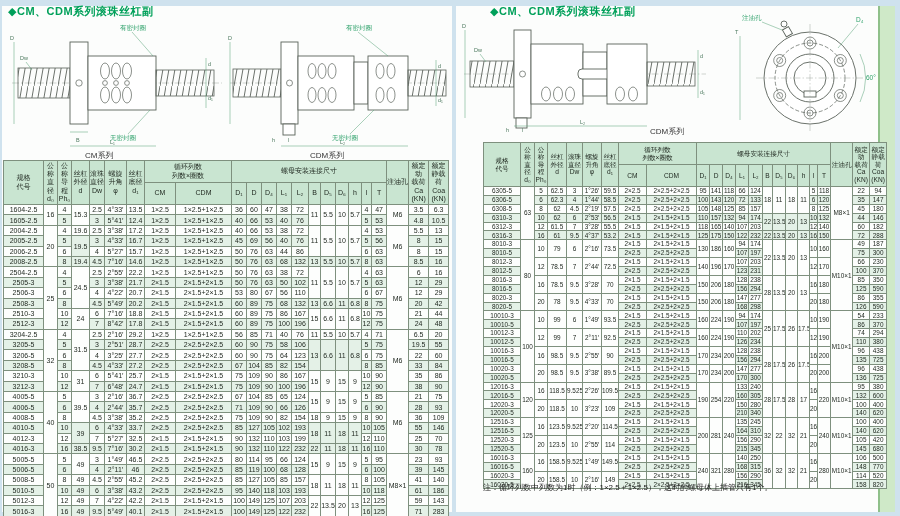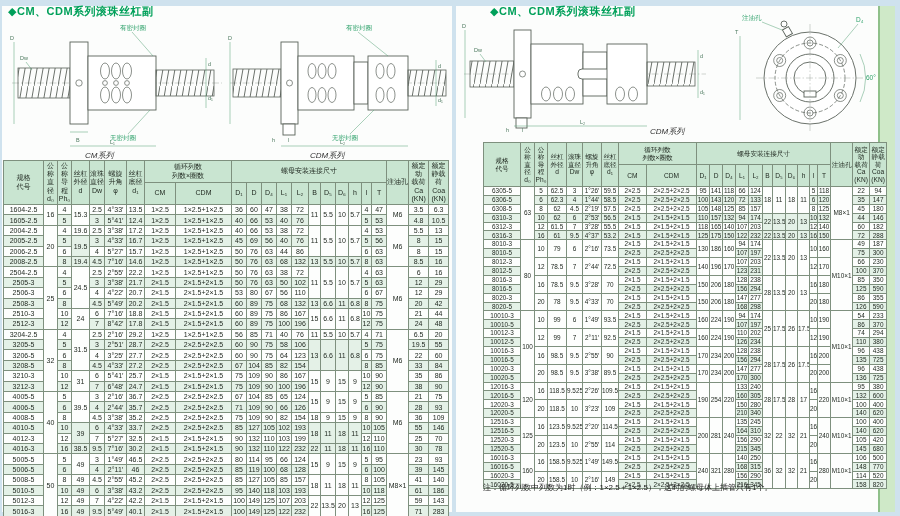--- a/index.html
+++ b/index.html
@@ -10,21 +10,21 @@
   }
   .page{position:absolute;background:#fcfdfc;}
   #page-left{left:2px;top:6px;width:450px;height:506px;}
   #page-right{left:456px;top:6px;width:422px;height:506px;}
   #edge-tab{position:absolute;left:878px;top:6px;width:15px;height:506px;background:#cfe9c8;border-left:2px solid #8fc08a;}
   .page-title{
     position:absolute;font-size:11px;font-weight:bold;color:#00a05a;letter-spacing:0.5px;white-space:nowrap;
   }
   #title-left{left:8px;top:4px;}
   #title-right{left:490px;top:4px;}
-  .caption{position:absolute;font-size:8px;color:#333;font-style:italic;}
+  .caption{position:absolute;font-size:8px;color:#333;}
   
   table.spec{
     position:absolute;border-collapse:collapse;table-layout:fixed;
     background:#fdfefd;
   }
   table.spec th, table.spec td{
     border:0.8px solid #7e907e;
     text-align:center;vertical-align:middle;
     padding:0;overflow:hidden;white-space:nowrap;
     color:#1c241c;background:transparent;

